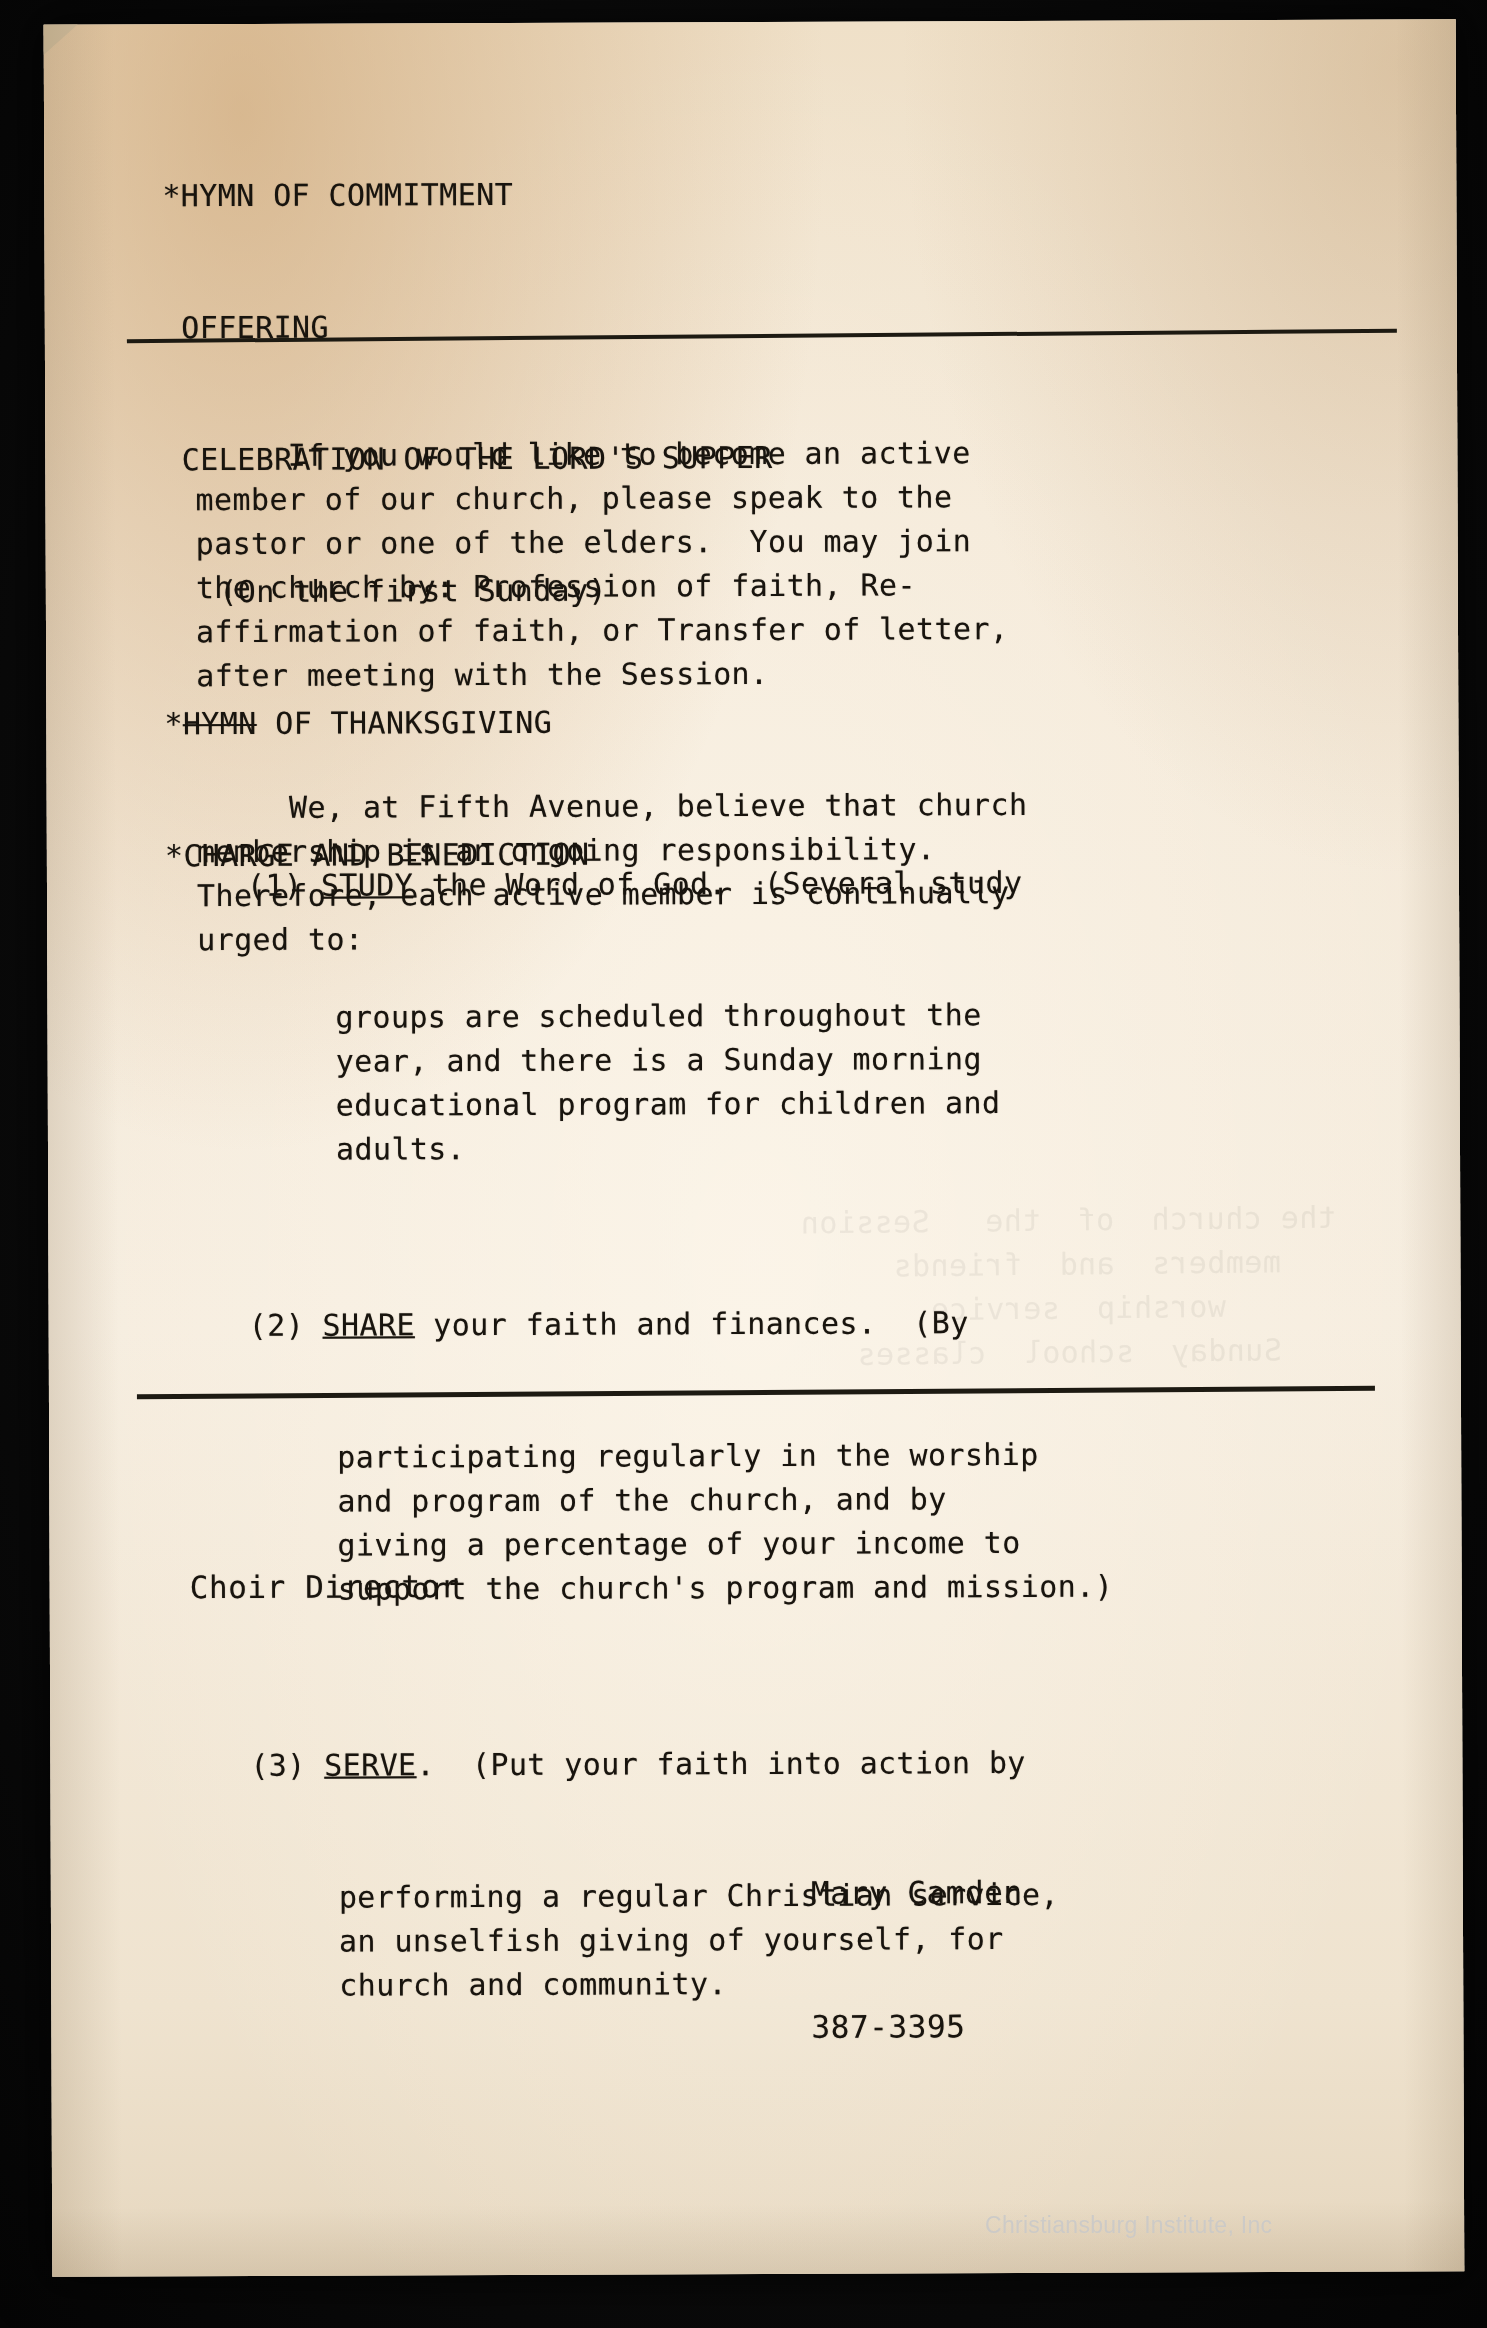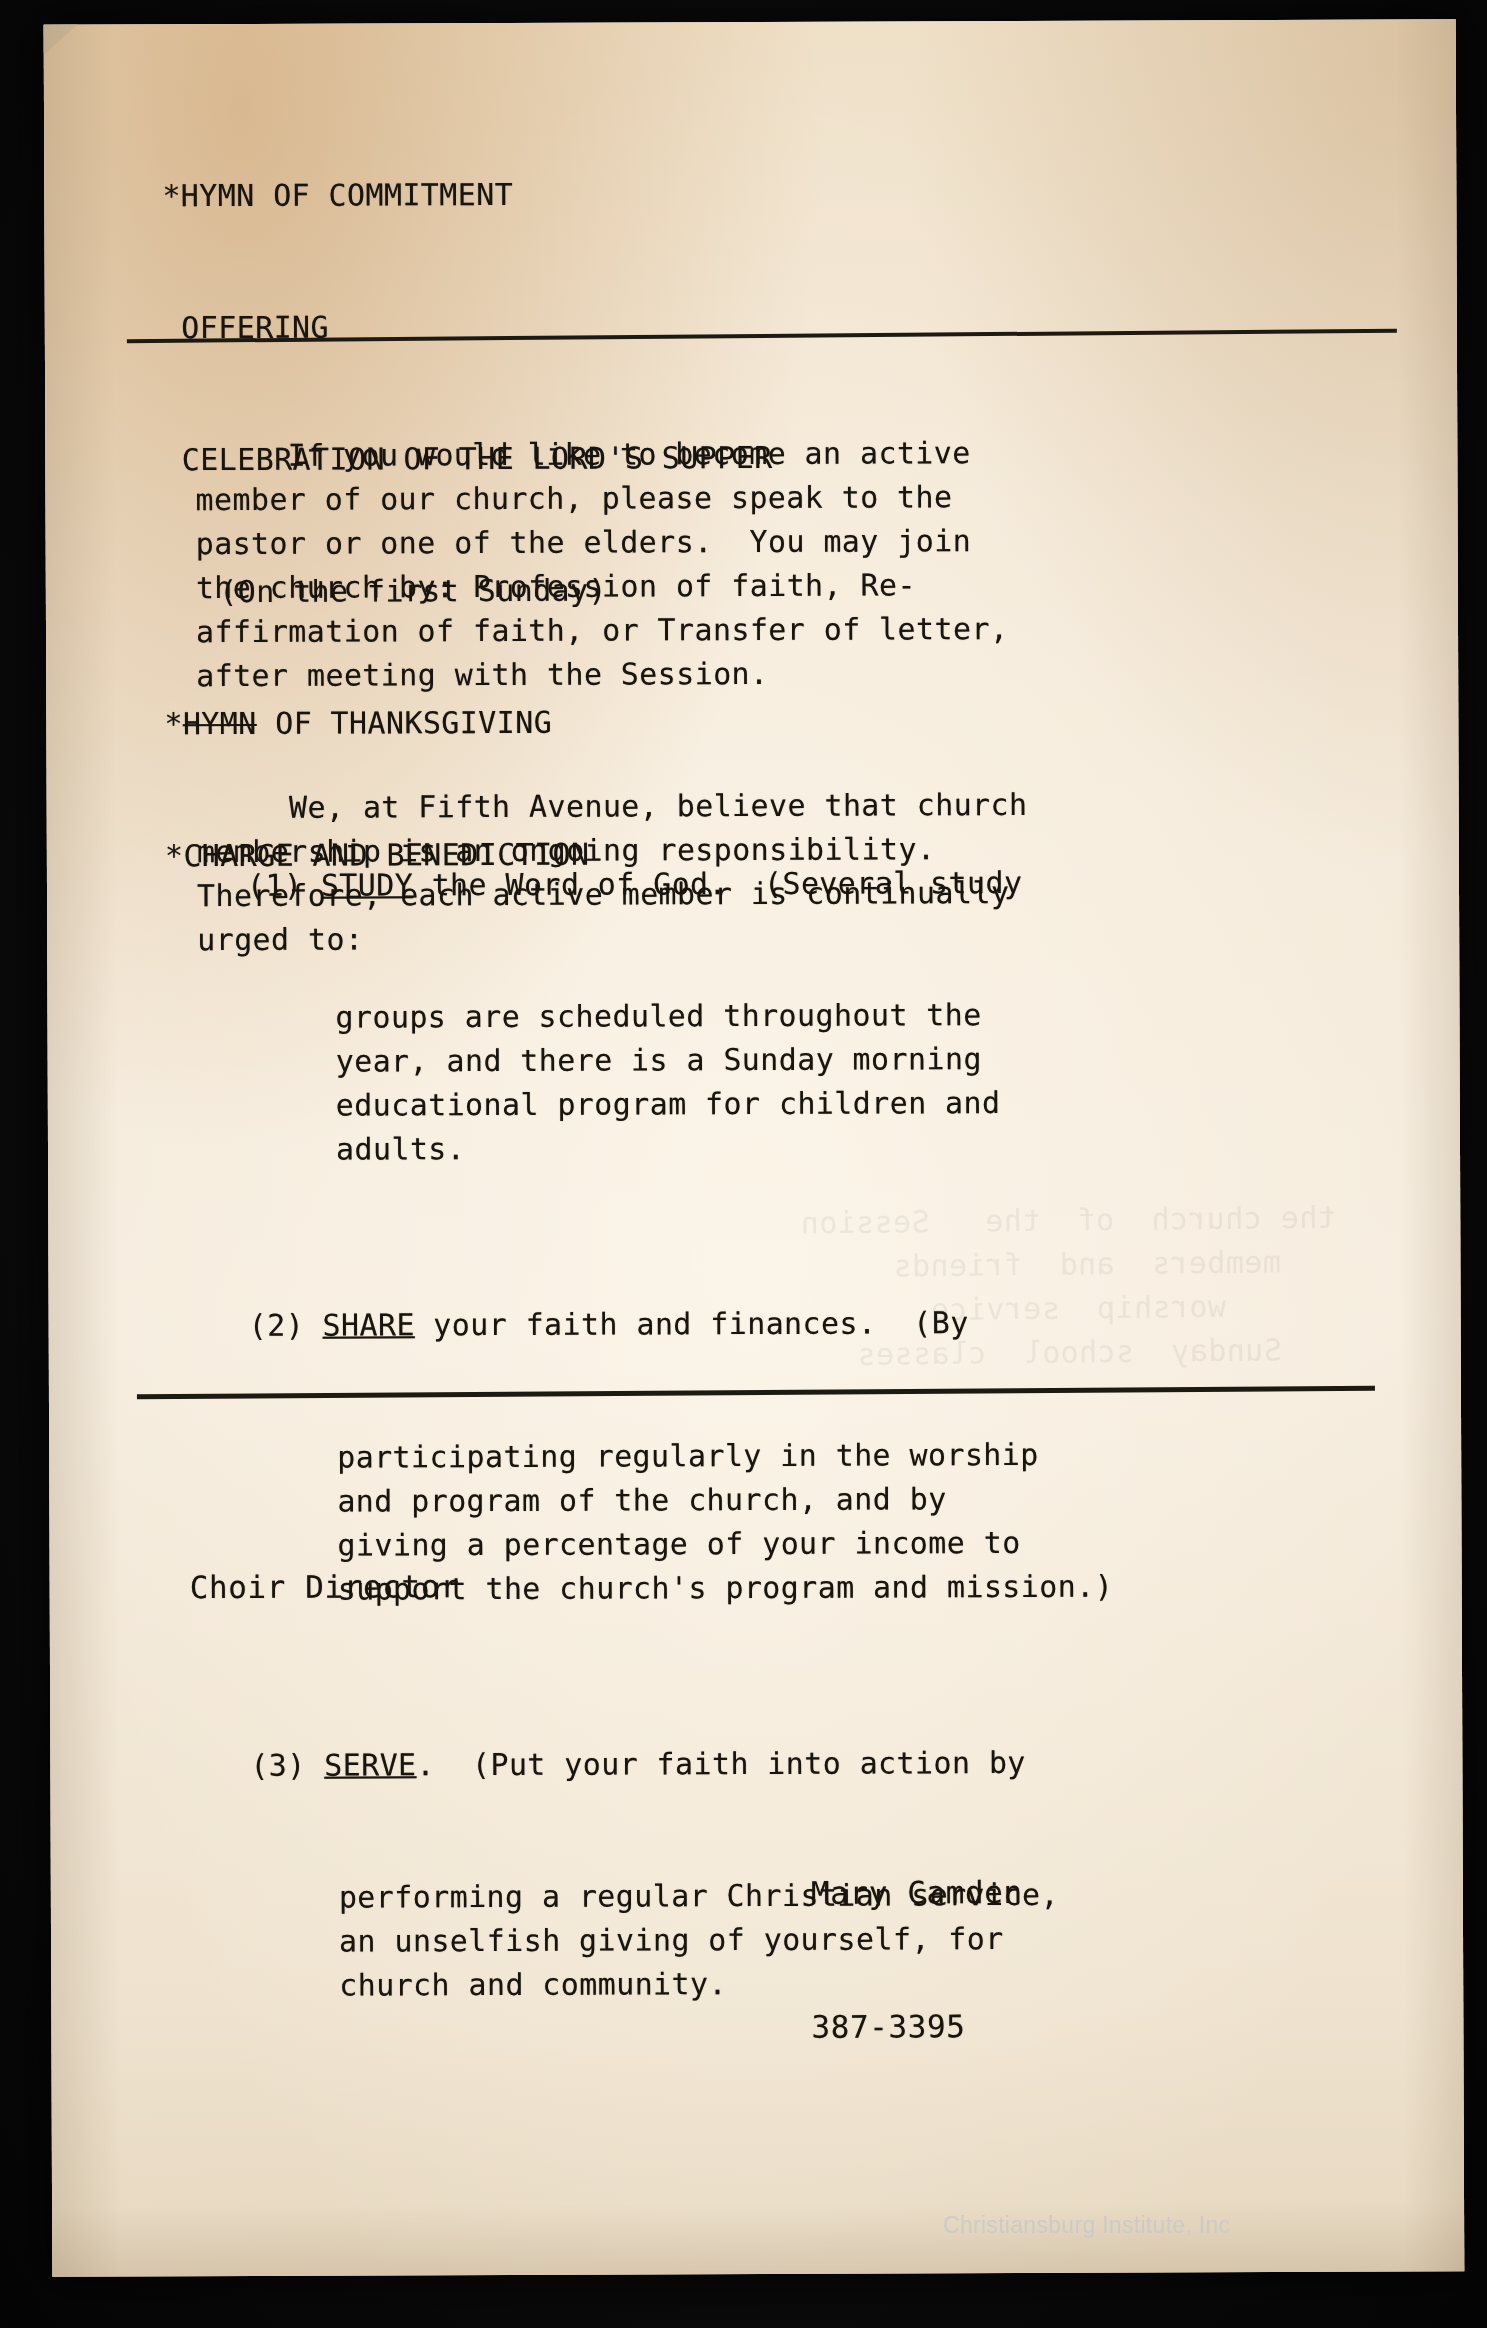--- a/index.html
+++ b/index.html
@@ -167,21 +167,21 @@
   .person-name,
   .person-phone {
     display: block;
     font-size: 31px;
     line-height: 46px;
     letter-spacing: 0.6px;
   }
 
   .credit {
     position: absolute;
-    left: 943px;
+    left: 985px;
     top: 2212px;
     color: #c9c9c9;
     font-family: "Liberation Sans", sans-serif;
     font-size: 23px;
     letter-spacing: 0.3px;
     opacity: 0.85;
   }
 </style>
 </head>
 <body>

